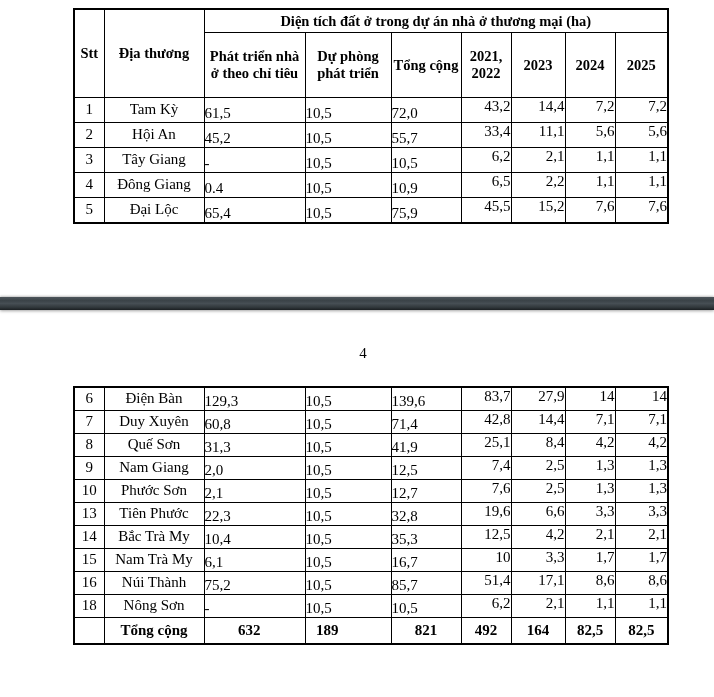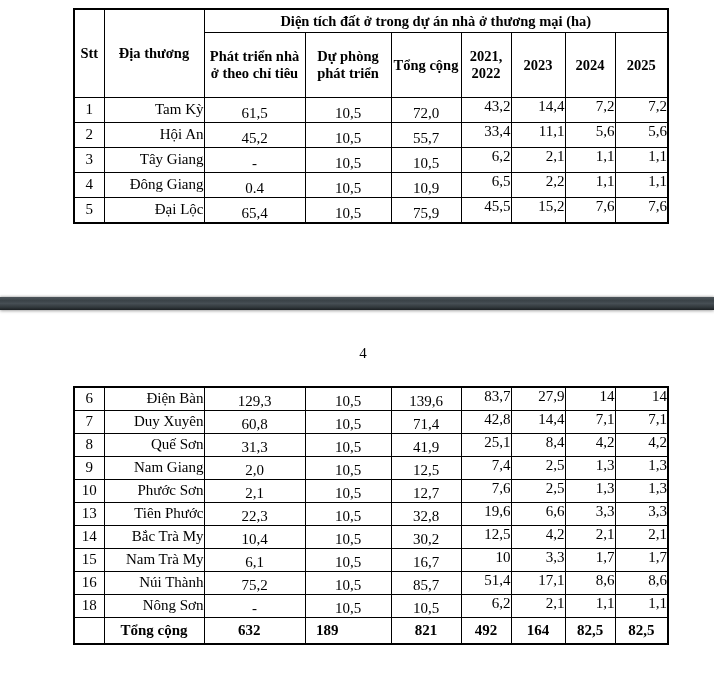--- a/index.html
+++ b/index.html
@@ -21,22 +21,22 @@
   .tbl th{
     font-weight:bold;text-align:center;vertical-align:middle;
     font-size:14.5px;padding:1px 2px;
   }
   .h-title{height:20px;font-size:15px;margin-left:16px;}
   .tbl1 thead tr.sub th{height:62px;}
   .h-total{padding:1px 12px;}
   .tbl1 tbody td{height:24px;}
   .tbl2 tbody td{height:22px;}
   .c-stt{text-align:center;vertical-align:middle;}
-  .c-name{text-align:right;padding-left:9px;vertical-align:middle;}
-  .c-val{text-align:center;padding-right:4px;vertical-align:bottom;padding-bottom:2px;}
+  .c-name{text-align:center;padding-left:9px;vertical-align:middle;}
+  .c-val{text-align:left;padding-right:4px;vertical-align:bottom;padding-bottom:2px;}
   .c-year{text-align:right;padding-right:5px;vertical-align:top;padding-top:2px;}
   tr.total-row td{
     height:25px;font-weight:bold;vertical-align:middle;
     text-align:center;padding:0;
   }
   tr.total-row td.t-label{text-align:center;padding-left:0;}
   tr.total-row td.t-v0{text-align:right;padding-right:44px;}
   tr.total-row td.t-v1{text-align:right;padding-right:52px;}
   tr.total-row td.t-year{text-align:center;padding-top:0;}
   .separator{
@@ -236,21 +236,21 @@
           <td class="c-year">6,6</td>
           <td class="c-year">3,3</td>
           <td class="c-year">3,3</td>
         </tr>
 
         <tr>
           <td class="c-stt">14</td>
           <td class="c-name">Bắc Trà My</td>
           <td class="c-val">10,4</td>
           <td class="c-val">10,5</td>
-          <td class="c-val">30,2</td>
+          <td class="c-val">35,3</td>
           <td class="c-year">12,5</td>
           <td class="c-year">4,2</td>
           <td class="c-year">2,1</td>
           <td class="c-year">2,1</td>
         </tr>
 
         <tr>
           <td class="c-stt">15</td>
           <td class="c-name">Nam Trà My</td>
           <td class="c-val">6,1</td>

